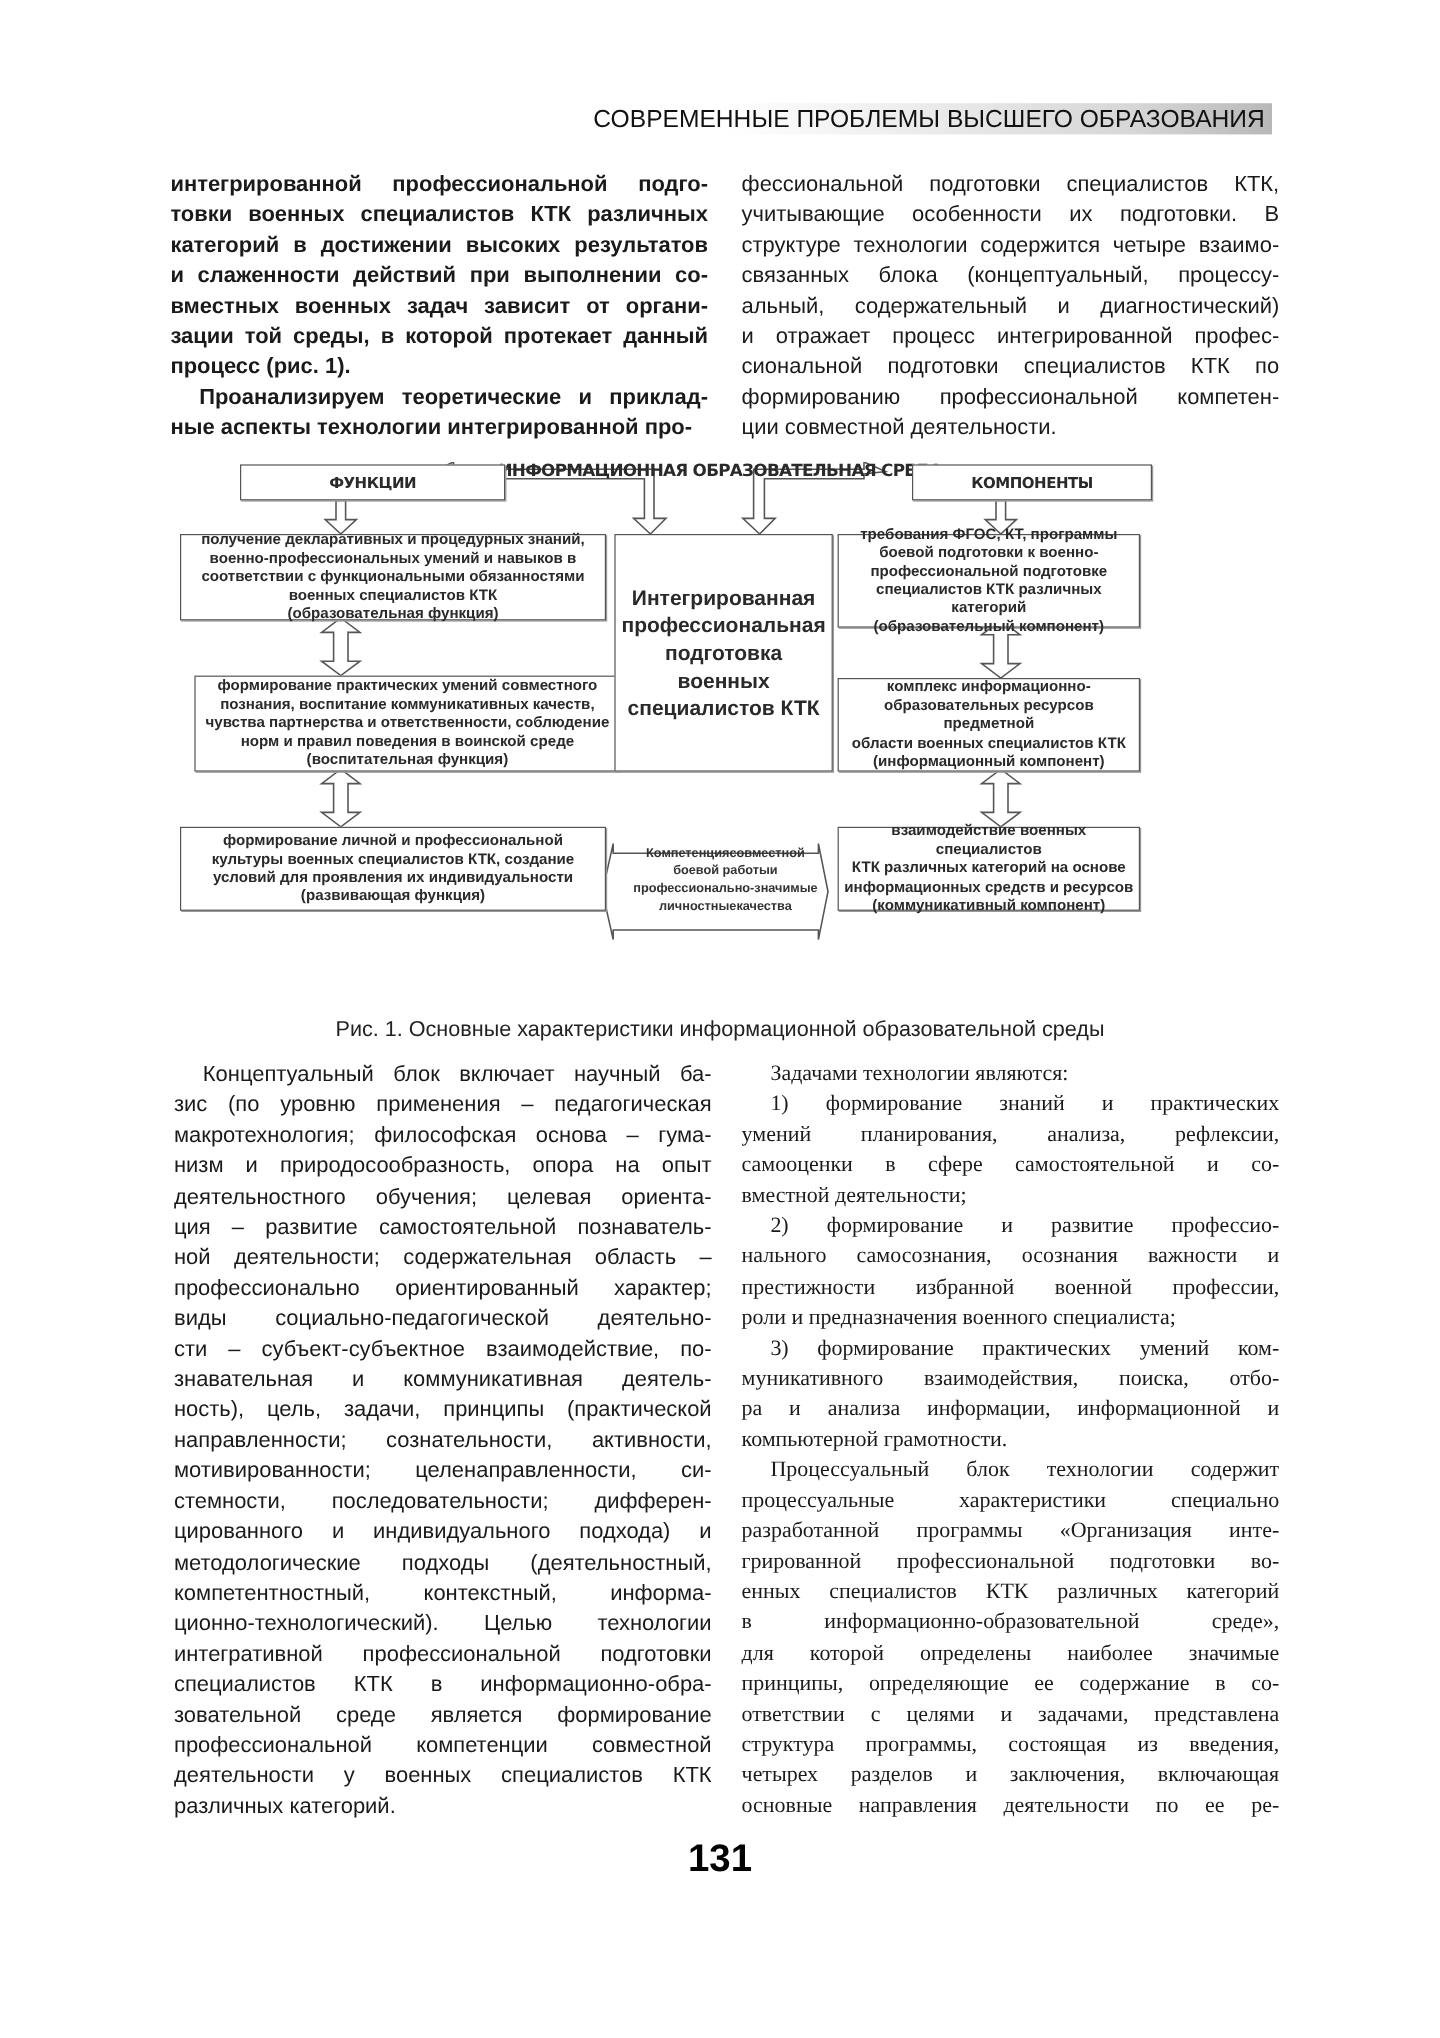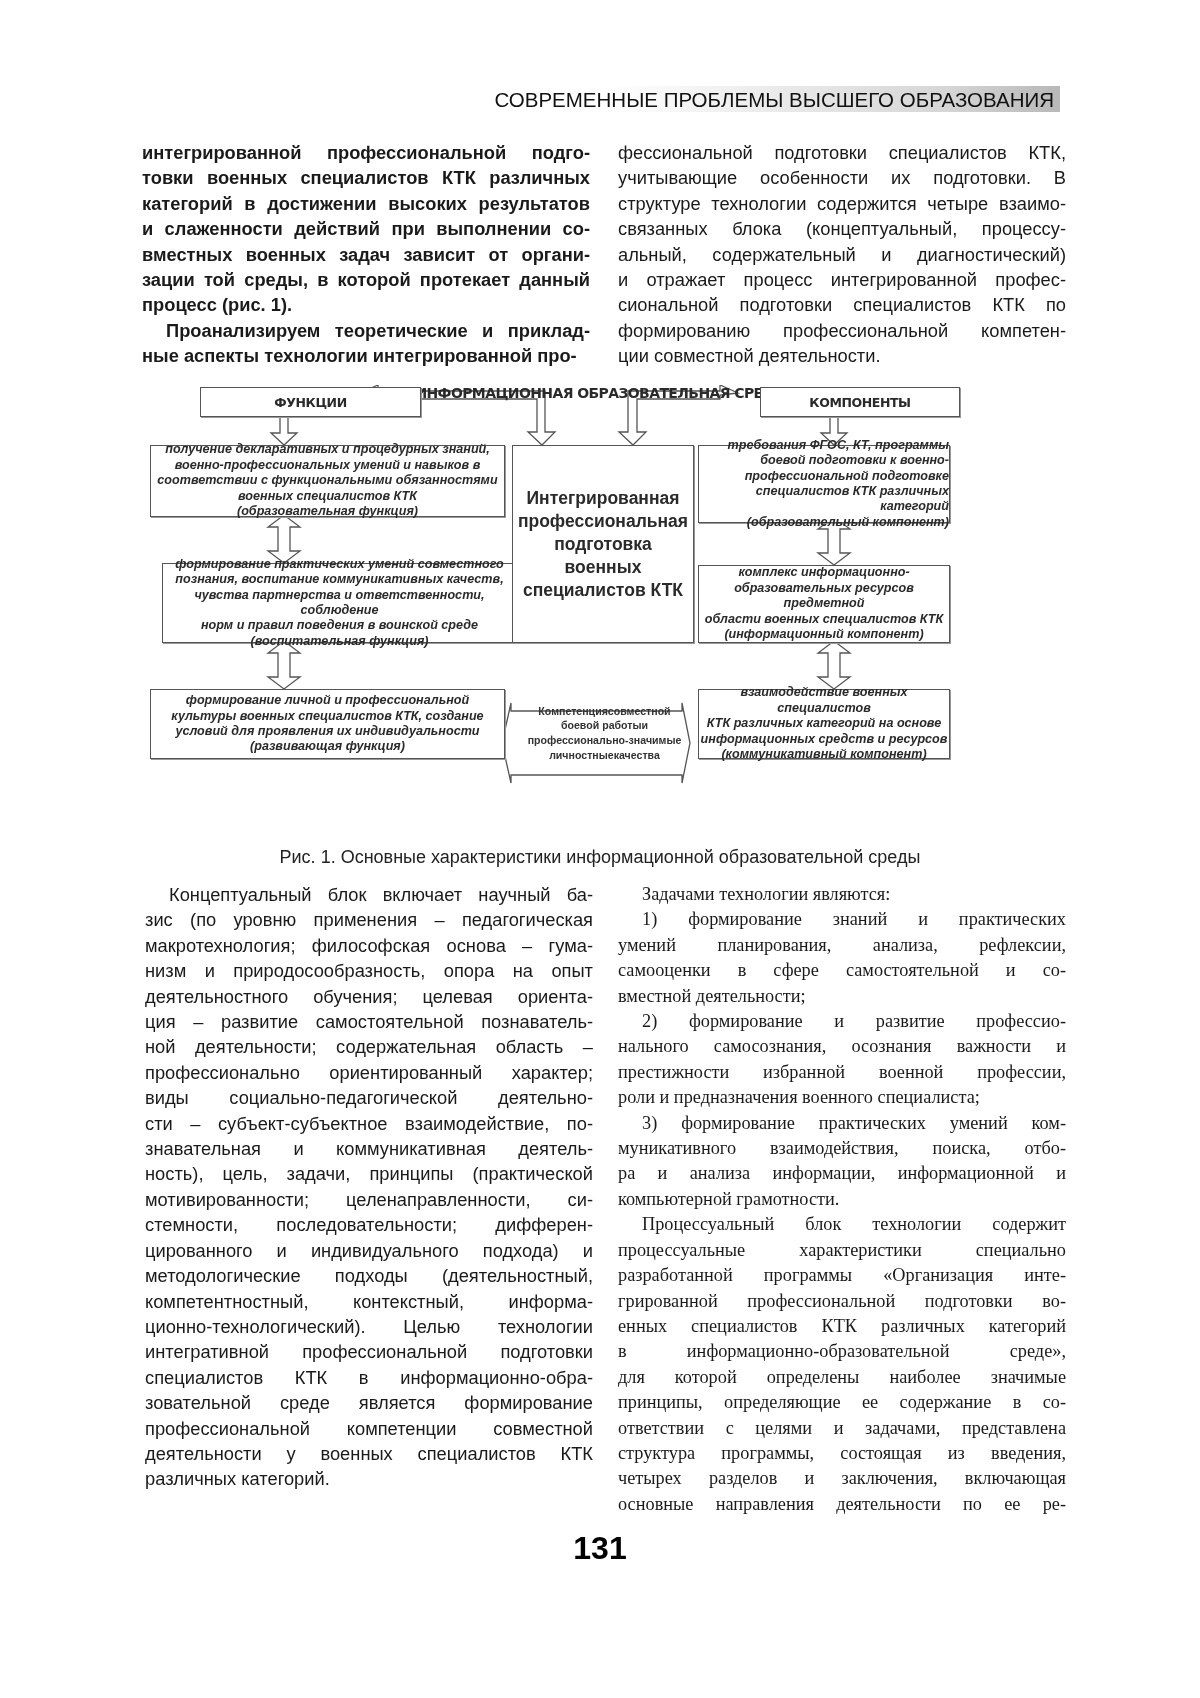--- a/index.html
+++ b/index.html
@@ -31,21 +31,21 @@
     
     #figure { position: absolute; left: 150px; top: 385px; width: 900px; height: 455px; }
     #figure svg { position: absolute; left: 0; top: 0; }
     .dbox {
       position: absolute; border: 1.5px solid #555; background: #fff;
       display: flex; align-items: center; justify-content: center; text-align: center;
       font-weight: bold; color: #2a2a2a; box-sizing: border-box;
       box-shadow: 1px 1px 0 #999;
     }
     .dbox span { display: block; }
-    .small-txt { font-size: 12.6px; line-height: 15.4px; font-style: italic; }
+    .small-txt { font-size: 12.6px; line-height: 15.4px; }
     .hdr-txt { font-size: 12.5px; font-family: "DejaVu Sans", sans-serif; font-weight: bold; letter-spacing: -0.4px; }
     .center-txt { font-size: 17.5px; line-height: 23px; }
     .env-title {
       position: absolute; left: 0; width: 900px; top: 0; text-align: center;
       font-size: 14px; font-weight: bold; font-family: "DejaVu Sans", sans-serif; letter-spacing: -0.6px; color: #2a2a2a;
     }
     .comp-txt {
       position: absolute; left: 405px; top: 355px; width: 180px; height: 90px;
       display: flex; align-items: center; justify-content: center; text-align: center;
       font-size: 10.6px; line-height: 14.6px; font-weight: bold; color: #333;
@@ -156,21 +156,21 @@
   <div class="dbox center-txt" style="left:362px; top:60px; width:182px; height:198px;">
       <div>
         <span>Интегрированная</span>
         <span>профессиональная</span>
         <span>подготовка</span>
         <span>военных</span>
         <span>специалистов КТК</span>
       </div>
     </div>
 
-  <div class="dbox small-txt" style="left:548px; top:60px; width:252px; height:78px;text-align:right;">
+  <div class="dbox small-txt" style="left:548px; top:60px; width:252px; height:78px;">
       <div>
         <span>требования ФГОС, КТ, программы</span>
         <span>боевой подготовки к военно-</span>
         <span>профессиональной подготовке</span>
         <span>специалистов КТК различных категорий</span>
         <span>(образовательный компонент)</span>
       </div>
     </div>
   <div class="dbox small-txt" style="left:548px; top:180px; width:252px; height:78px;">
       <div>
@@ -203,20 +203,21 @@
       <span class="line">макротехнология; философская основа – гума-</span>
       <span class="line">низм и природосообразность, опора на опыт</span>
       <span class="line">деятельностного обучения; целевая ориента-</span>
       <span class="line">ция – развитие самостоятельной познаватель-</span>
       <span class="line">ной деятельности; содержательная область –</span>
       <span class="line">профессионально ориентированный характер;</span>
       <span class="line">виды социально-педагогической деятельно-</span>
       <span class="line">сти – субъект-субъектное взаимодействие, по-</span>
       <span class="line">знавательная и коммуникативная деятель-</span>
       <span class="line">ность), цель, задачи, принципы (практической</span>
+      <span class="line">направленности; сознательности, активности,</span>
       <span class="line">мотивированности; целенаправленности, си-</span>
       <span class="line">стемности, последовательности; дифферен-</span>
       <span class="line">цированного и индивидуального подхода) и</span>
       <span class="line">методологические подходы (деятельностный,</span>
       <span class="line">компетентностный, контекстный, информа-</span>
       <span class="line">ционно-технологический). Целью технологии</span>
       <span class="line">интегративной профессиональной подготовки</span>
       <span class="line">специалистов КТК в информационно-обра-</span>
       <span class="line">зовательной среде является формирование</span>
       <span class="line">профессиональной компетенции совместной</span>

